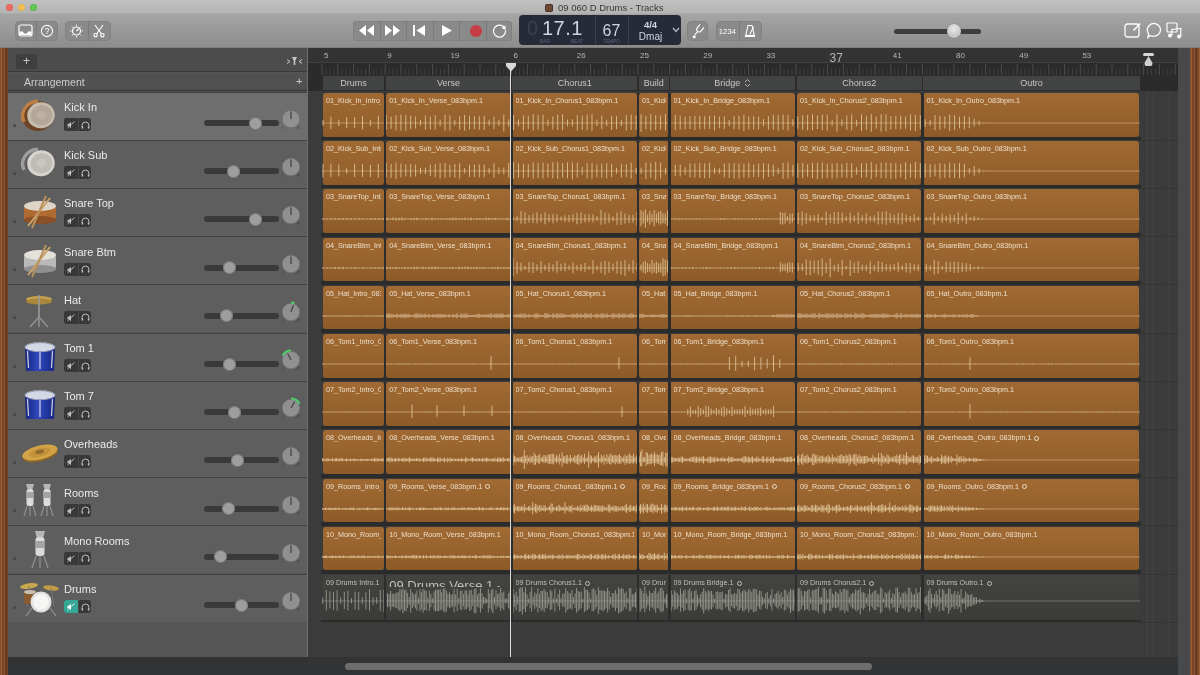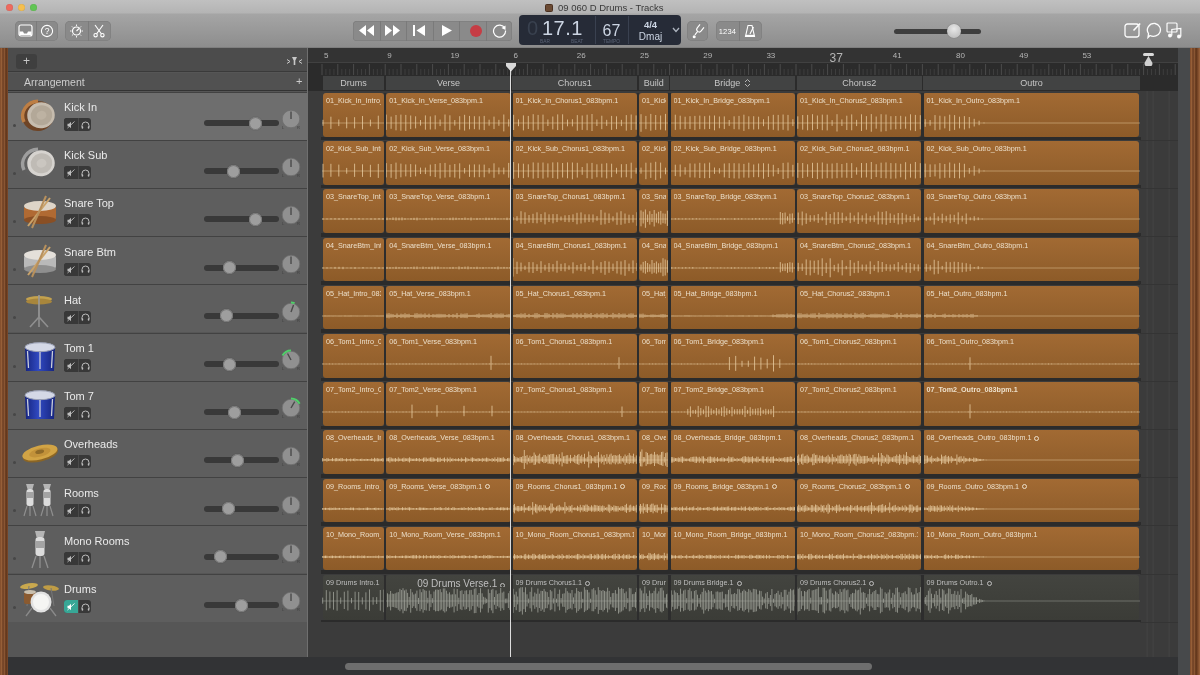--- a/index.html
+++ b/index.html
@@ -533,21 +533,21 @@
 <div class="abs" style="left:794.8px;top:382.2px;width:2.4px;height:43.5px;background:#2d2d2d;"></div>
 <div class="abs" style="left:921.2px;top:382.2px;width:2.4px;height:43.5px;background:#2d2d2d;"></div>
 <div class="abs" style="left:321px;top:425.7px;width:820px;height:3.7px;background:#2b2b2b;"></div>
 <div class="abs" style="left:1140.4px;top:428.9px;width:37.6px;height:1px;background:#343434;"></div>
 <div class="abs" style="left:326.0px;top:385.2px;width:55.2px;height:9px;font-size:7.2px;color:#ecdfca;overflow:hidden;white-space:nowrap;">07_Tom2_Intro_083bpm.1</div>
 <div class="abs" style="left:389.2px;top:385.2px;width:118.4px;height:9px;font-size:7.2px;color:#ecdfca;overflow:hidden;white-space:nowrap;">07_Tom2_Verse_083bpm.1</div>
 <div class="abs" style="left:515.6px;top:385.2px;width:118.4px;height:9px;font-size:7.2px;color:#ecdfca;overflow:hidden;white-space:nowrap;">07_Tom2_Chorus1_083bpm.1</div>
 <div class="abs" style="left:642.0px;top:385.2px;width:23.6px;height:9px;font-size:7.2px;color:#ecdfca;overflow:hidden;white-space:nowrap;">07_Tom2_Build_083bpm.1</div>
 <div class="abs" style="left:673.6px;top:385.2px;width:118.4px;height:9px;font-size:7.2px;color:#ecdfca;overflow:hidden;white-space:nowrap;">07_Tom2_Bridge_083bpm.1</div>
 <div class="abs" style="left:800.0px;top:385.2px;width:118.4px;height:9px;font-size:7.2px;color:#ecdfca;overflow:hidden;white-space:nowrap;">07_Tom2_Chorus2_083bpm.1</div>
-<div class="abs" style="left:926.4px;top:385.2px;width:210.0px;height:9px;font-size:7.2px;color:#ecdfca;overflow:hidden;white-space:nowrap;font-weight:bold;">07_Tom2_Outro_083bpm.1</div>
+<div class="abs" style="left:926.4px;top:385.2px;width:210.0px;height:9px;font-size:7.2px;color:#ecdfca;overflow:hidden;white-space:nowrap;">07_Tom2_Outro_083bpm.1</div>
 <div class="abs" style="left:8px;top:428.9px;width:300px;height:48.2px;background:#5e5e5e;border-top:1px solid #424242;"></div>
 <div class="abs" style="left:64px;top:438.4px;font-size:11px;color:#eaeaea;">Overheads</div>
 <div class="abs" style="left:64px;top:455.4px;width:27px;height:13px;border-radius:3px;background:#383838;"></div>
 <div class="abs" style="left:64px;top:455.4px;width:13.5px;height:13px;border-radius:3px 0 0 3px;background:#383838;"></div>
 <div class="abs" style="left:77.5px;top:455.4px;width:1px;height:13px;background:#4a4a4a;"></div>
 <svg class="abs" style="left:67px;top:458.4px" width="8" height="8" viewBox="0 0 8 8">
     <path d="M0.5 2.8 L2 2.8 L4 0.8 L4 7.2 L2 5.2 L0.5 5.2 Z" fill="#bdbdbd"></path>
     <line x1="0.5" y1="7" x2="7.5" y2="0.5" stroke="#bdbdbd" stroke-width="0.9"></line>
   </svg>
 <svg class="abs" style="left:80.5px;top:457.9px" width="9" height="9" viewBox="0 0 9 9">
@@ -740,21 +740,21 @@
 </div>
 <div class="abs" style="left:384.0px;top:575.0px;width:2.4px;height:45.0px;background:#2d2d2d;"></div>
 <div class="abs" style="left:510.4px;top:575.0px;width:2.4px;height:45.0px;background:#2d2d2d;"></div>
 <div class="abs" style="left:636.8px;top:575.0px;width:2.4px;height:45.0px;background:#2d2d2d;"></div>
 <div class="abs" style="left:668.4px;top:575.0px;width:2.4px;height:45.0px;background:#2d2d2d;"></div>
 <div class="abs" style="left:794.8px;top:575.0px;width:2.4px;height:45.0px;background:#2d2d2d;"></div>
 <div class="abs" style="left:921.2px;top:575.0px;width:2.4px;height:45.0px;background:#2d2d2d;"></div>
 <div class="abs" style="left:321px;top:620.0px;width:820px;height:2.2px;background:#2b2b2b;"></div>
 <div class="abs" style="left:1140.4px;top:621.7px;width:37.6px;height:1px;background:#343434;"></div>
 <div class="abs" style="left:326.0px;top:578.0px;width:55.2px;height:9px;font-size:7.2px;color:#bfbfbf;overflow:hidden;white-space:nowrap;">09 Drums Intro.1</div>
-<div class="abs" style="left:389.2px;top:578.0px;width:118.4px;height:9px;font-size:10px;color:#bfbfbf;overflow:hidden;white-space:nowrap;margin-left:28px;">09 Drums Verse.1<span style="display:inline-block;width:5px;height:5px;border:1px solid #bfbfbf;border-radius:50%;margin-left:3px;vertical-align:-0.5px;"></span></div>
+<div class="abs" style="left:389.2px;top:578.0px;width:118.4px;height:9px;font-size:13px;color:#bfbfbf;overflow:hidden;white-space:nowrap;">09 Drums Verse.1<span style="display:inline-block;width:5px;height:5px;border:1px solid #bfbfbf;border-radius:50%;margin-left:3px;vertical-align:-0.5px;"></span></div>
 <div class="abs" style="left:515.6px;top:578.0px;width:118.4px;height:9px;font-size:7.2px;color:#bfbfbf;overflow:hidden;white-space:nowrap;">09 Drums Chorus1.1<span style="display:inline-block;width:5px;height:5px;border:1px solid #bfbfbf;border-radius:50%;margin-left:3px;vertical-align:-0.5px;"></span></div>
 <div class="abs" style="left:642.0px;top:578.0px;width:23.6px;height:9px;font-size:7.2px;color:#bfbfbf;overflow:hidden;white-space:nowrap;">09 Drums Build.1</div>
 <div class="abs" style="left:673.6px;top:578.0px;width:118.4px;height:9px;font-size:7.2px;color:#bfbfbf;overflow:hidden;white-space:nowrap;">09 Drums Bridge.1<span style="display:inline-block;width:5px;height:5px;border:1px solid #bfbfbf;border-radius:50%;margin-left:3px;vertical-align:-0.5px;"></span></div>
 <div class="abs" style="left:800.0px;top:578.0px;width:118.4px;height:9px;font-size:7.2px;color:#bfbfbf;overflow:hidden;white-space:nowrap;">09 Drums Chorus2.1<span style="display:inline-block;width:5px;height:5px;border:1px solid #bfbfbf;border-radius:50%;margin-left:3px;vertical-align:-0.5px;"></span></div>
 <div class="abs" style="left:926.4px;top:578.0px;width:210.0px;height:9px;font-size:7.2px;color:#bfbfbf;overflow:hidden;white-space:nowrap;">09 Drums Outro.1<span style="display:inline-block;width:5px;height:5px;border:1px solid #bfbfbf;border-radius:50%;margin-left:3px;vertical-align:-0.5px;"></span></div>
 <div class="abs" style="left:8px;top:657px;width:1182px;height:18px;background:#323335;"></div>
 <div class="abs" style="left:345px;top:662.5px;width:527px;height:7px;border-radius:3.5px;background:#6e6e6e;"></div>
 <div class="abs" style="left:1178px;top:48px;width:12px;height:627px;background:#47494b;"></div>
 <div class="abs" style="left:307px;top:48px;width:1px;height:609px;background:#6f6f6f;"></div>
 <svg class="abs" style="left:505px;top:62px" width="12" height="10" viewBox="0 0 12 10">

